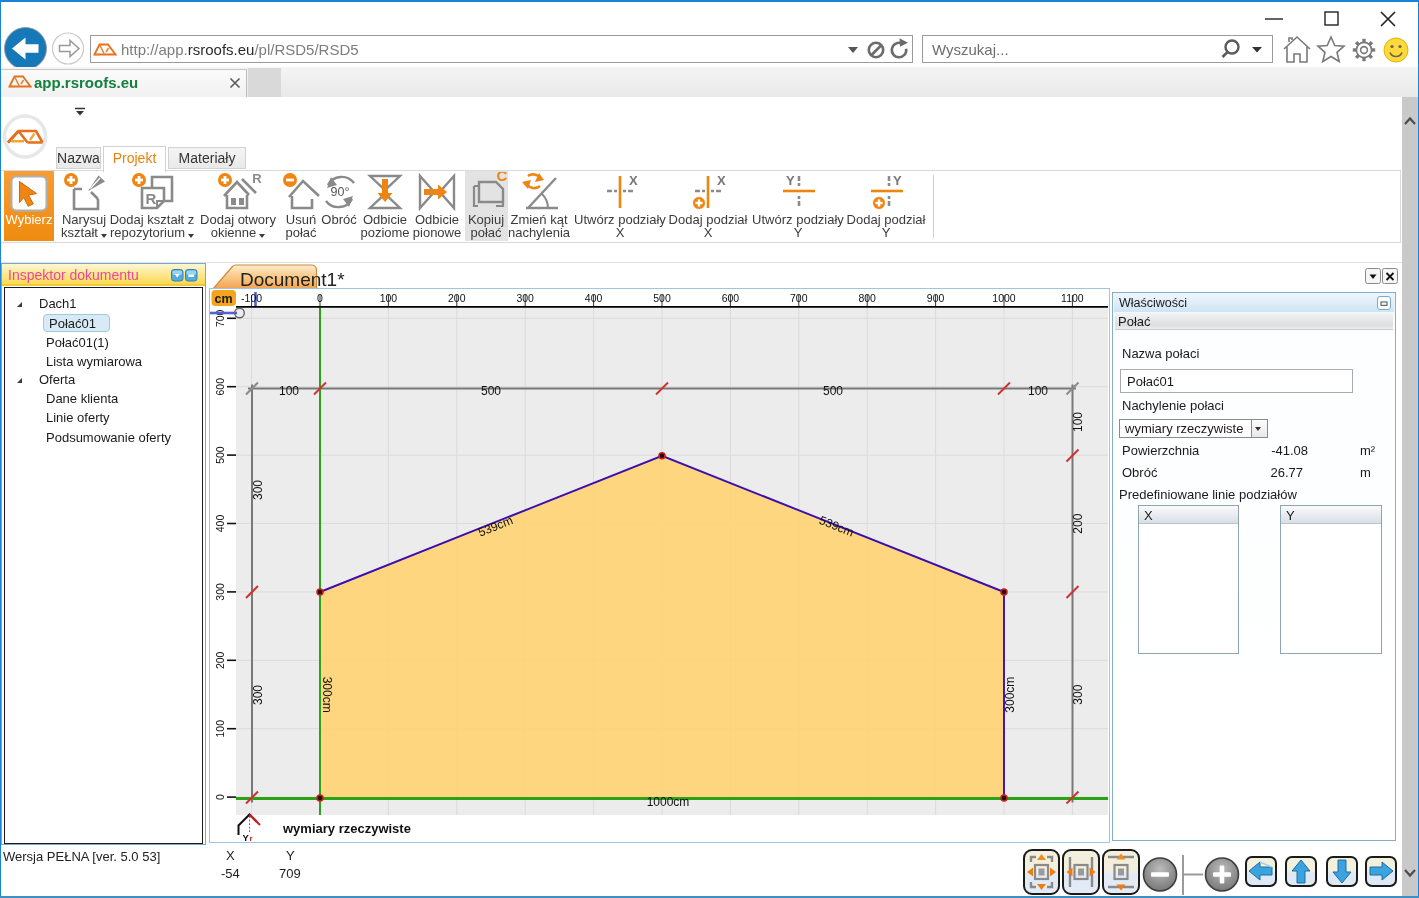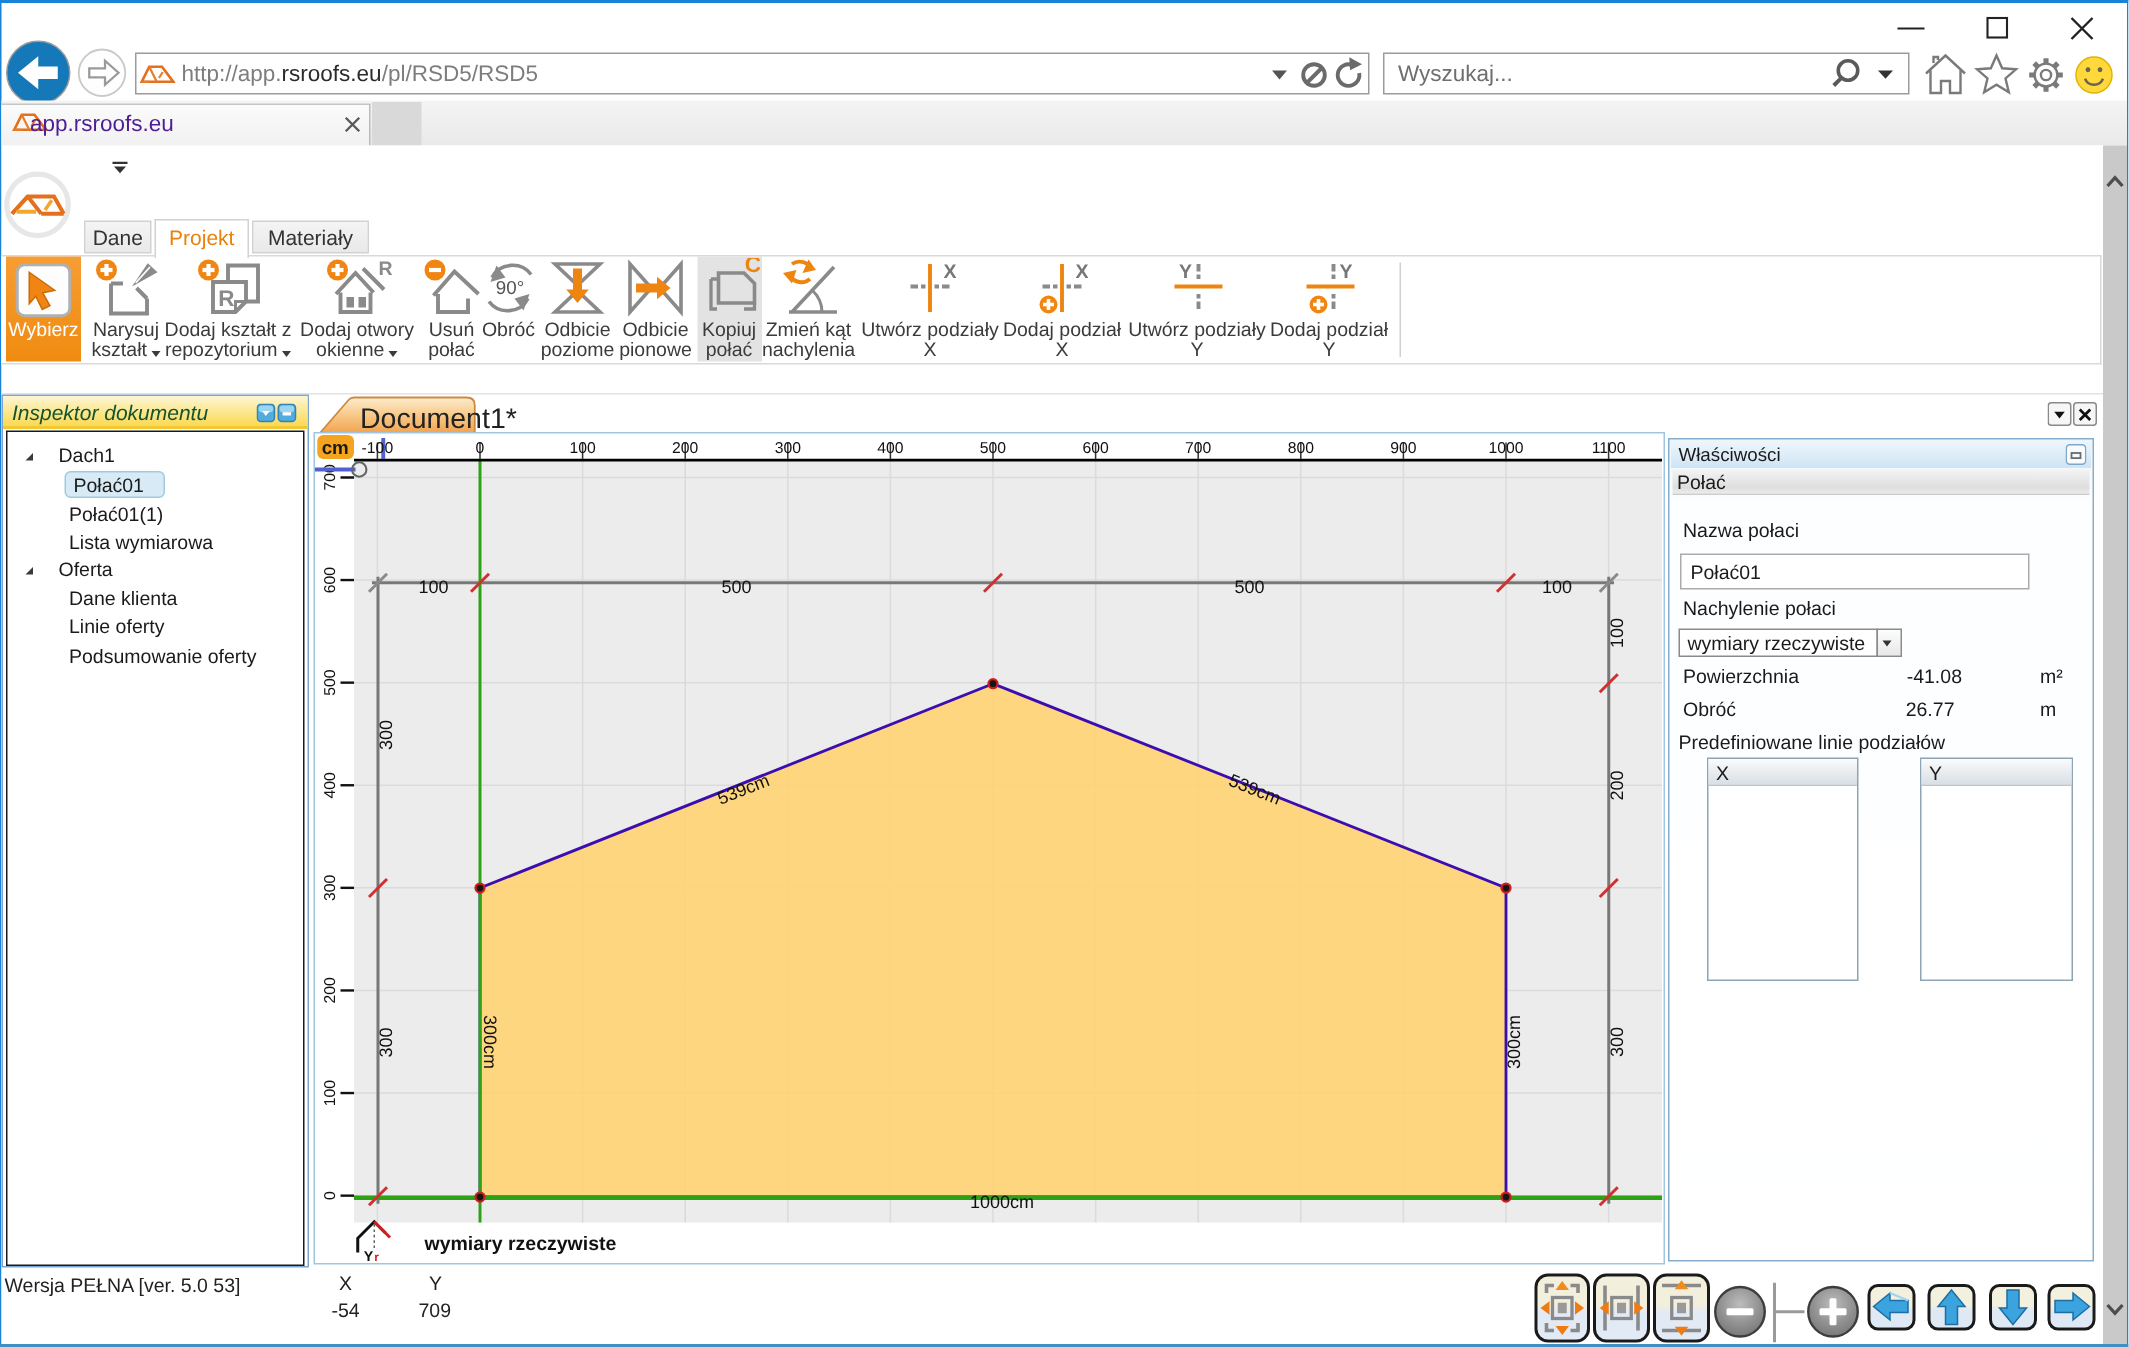--- a/index.html
+++ b/index.html
@@ -75,21 +75,21 @@
   <circle cx="118" cy="11.5" r="1.6" fill="#6b6255"></circle>
   <path d="M108 17.5 a6.5 6.5 0 0 0 12 0" fill="none" stroke="#6b6255" stroke-width="1.7"></path>
 </svg>
 
 <div class="abs" style="left:1px;top:67px;width:1417px;height:30px;background:linear-gradient(#f4f4f4,#e9e9e9);"></div>
 <div class="abs" style="left:1px;top:69px;width:246px;height:28px;background:linear-gradient(#fbfbfb,#f1f1f1);border-right:1px solid #bcbcbc;border-top:1px solid #c6c6c6;box-sizing:border-box;"></div>
 <svg class="abs" style="left:8px;top:74px;" width="24" height="15" viewBox="0 0 24 15">
   <path d="M1.5 12.5 L6.5 2.5 L15 2.5 L22.5 12.5 Z" fill="none" stroke="#e4701e" stroke-width="1.8"></path>
   <path d="M1.5 12.5 L6.5 12.5 M6.5 2.5 L11.5 12.5 M13 10 L15.5 6" stroke="#e87f28" stroke-width="1.5"></path>
 </svg>
-<div class="txt" style="left:20px;top:74px;font-size:15px;color:#4c1d95;">app.rsroofs.eu</div>
+<div class="txt" style="left:34px;top:74px;font-size:15px;color:#15803d;font-weight:bold;">app.rsroofs.eu</div>
 <svg class="abs" style="left:228px;top:76px;" width="14" height="14" viewBox="0 0 14 14">
   <path d="M2.5 2.5 L11.5 11.5 M11.5 2.5 L2.5 11.5" stroke="#5a5a5a" stroke-width="1.6"></path>
 </svg>
 <div class="abs" style="left:248px;top:68px;width:33px;height:29px;background:#d9d9d9;"></div>
 
 <div class="abs" style="left:1px;top:97px;width:1401px;height:799px;background:#ffffff;"></div>
 
 <div class="abs" style="left:1402px;top:97px;width:16px;height:799px;background:#c9c9c9;"></div>
 <svg class="abs" style="left:1402px;top:108px;" width="16" height="26" viewBox="0 0 16 26">
       <path d="M3 16 L8 10.5 L13 16" fill="none" stroke="#4d4d4d" stroke-width="2.2"></path>
@@ -104,21 +104,21 @@
 </svg>
 
 <svg class="abs" style="left:2px;top:113px;" width="46" height="47" viewBox="0 0 46 47">
   <circle cx="23" cy="23.5" r="20.5" fill="#fff" stroke="#e7e7e7" stroke-width="3.5"></circle>
   <path d="M6 29.5 L16.5 18 L34 18 L40.5 29.5" fill="none" stroke="#e4701e" stroke-width="2.6"></path>
   <path d="M6 29.5 L16.5 18 M16.5 18 L25.5 29.5 M25.5 29.5 L40.5 29.5" fill="none" stroke="#e4701e" stroke-width="2.6"></path>
   <line x1="9" y1="28.2" x2="22" y2="28.2" stroke="#f0a830" stroke-width="2.6"></line>
   <line x1="28" y1="27" x2="32.5" y2="20.5" stroke="#f0a830" stroke-width="2.4"></line>
 </svg>
 
-<div class="abs" style="left:56px;top:147px;width:45px;height:22px;background:linear-gradient(#f4f4f4,#e9e9e9);border:1px solid #d2d2d2;box-sizing:border-box;text-align:center;font-size:14px;color:#333;line-height:21px;">Dane</div>
+<div class="abs" style="left:56px;top:147px;width:45px;height:22px;background:linear-gradient(#f4f4f4,#e9e9e9);border:1px solid #d2d2d2;box-sizing:border-box;text-align:center;font-size:14px;color:#333;line-height:21px;">Nazwa</div>
 <div class="abs" style="left:103px;top:146px;width:63px;height:26px;background:#fff;border:1px solid #d2d2d2;border-bottom:none;box-sizing:border-box;text-align:center;font-size:14px;color:#e8820c;line-height:22px;z-index:3;">Projekt</div>
 <div class="abs" style="left:168px;top:147px;width:78px;height:22px;background:linear-gradient(#f4f4f4,#e9e9e9);border:1px solid #d2d2d2;box-sizing:border-box;text-align:center;font-size:14px;color:#333;line-height:21px;">Materiały</div>
 
 <div class="abs" style="left:1px;top:170px;width:1400px;height:73px;background:#fff;border:1px solid #d9d9d9;border-left:none;box-sizing:border-box;"></div>
 <div class="abs" style="left:933px;top:175px;width:1px;height:63px;background:#d0d0d0;"></div>
 <div class="abs" style="left:1px;top:262px;width:1401px;height:1px;background:#e3e3e3;"></div>
 <div id="ribbon-icons">
 <style>
 .rlbl{position:absolute;width:120px;font-size:13px;color:#3b3b3b;text-align:center;line-height:12.6px;}
 .dna{display:inline-block;width:0;height:0;border:3.5px solid transparent;border-top:4.5px solid #3b3b3b;margin-left:3px;vertical-align:-4px;}
@@ -255,21 +255,21 @@
   <circle cx="15" cy="31" r="6.5" fill="#f08511" stroke="#fff" stroke-width="1"></circle>
   <rect x="11.4" y="29.8" width="7.2" height="2.4" fill="#fff"></rect>
   <rect x="13.8" y="27.4" width="2.4" height="7.2" fill="#fff"></rect>
 </svg>
 <div class="rlbl" style="left:826px;top:214px;">Dodaj podział<br>Y</div>
 </div>
 
 <div class="abs" style="left:1px;top:263px;width:205px;height:582px;border:1px solid #7aa6d0;box-sizing:border-box;background:#fff;"></div>
 <div class="abs" style="left:2px;top:264px;width:203px;height:21px;background:linear-gradient(#fdf6d4,#fbd84c);"></div>
 <div class="abs" style="left:2px;top:284px;width:203px;height:2px;background:#f3c835;"></div>
-<div class="txt" style="left:8px;top:267px;font-size:14px;color:#14532d;font-style:italic;">Inspektor dokumentu</div>
+<div class="txt" style="left:8px;top:267px;font-size:14px;color:#ec4899;">Inspektor dokumentu</div>
 <svg class="abs" style="left:171px;top:269px;" width="27" height="13" viewBox="0 0 27 13">
   <rect x="0.5" y="0.5" width="11.5" height="11.5" rx="2.5" fill="#53acdc" stroke="#3384b5"></rect>
   <rect x="1.4" y="1.4" width="9.7" height="4.5" rx="2" fill="#9bd5f0"></rect>
   <path d="M3.7 5 L8.8 5 L6.2 8.4 Z" fill="#fff"></path>
   <rect x="14.5" y="0.5" width="11.5" height="11.5" rx="2.5" fill="#53acdc" stroke="#3384b5"></rect>
   <rect x="15.4" y="1.4" width="9.7" height="4.5" rx="2" fill="#9bd5f0"></rect>
   <rect x="17.4" y="5.8" width="5.6" height="2.2" fill="#fff"></rect>
 </svg>
 <div class="abs" style="left:4px;top:287px;width:199px;height:557px;background:#fff;border:1px solid #1a1a1a;box-sizing:border-box;"></div>
 <div id="tree">

